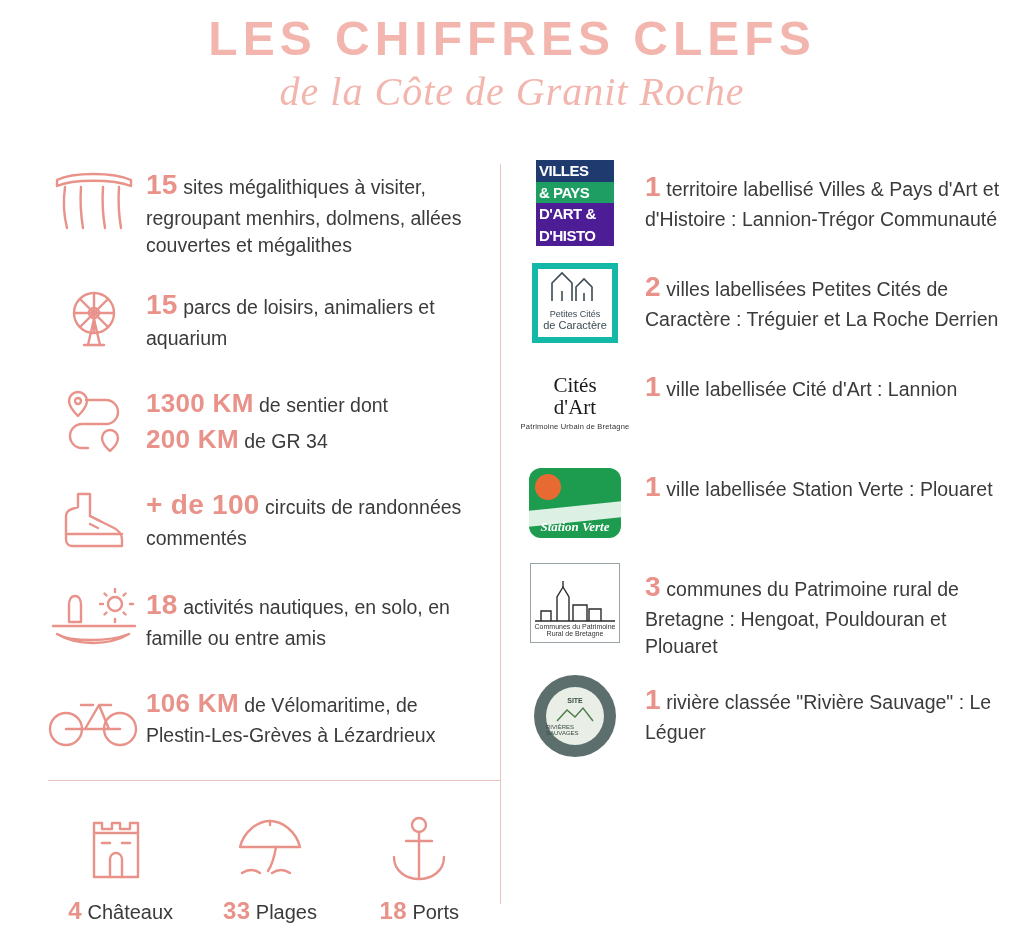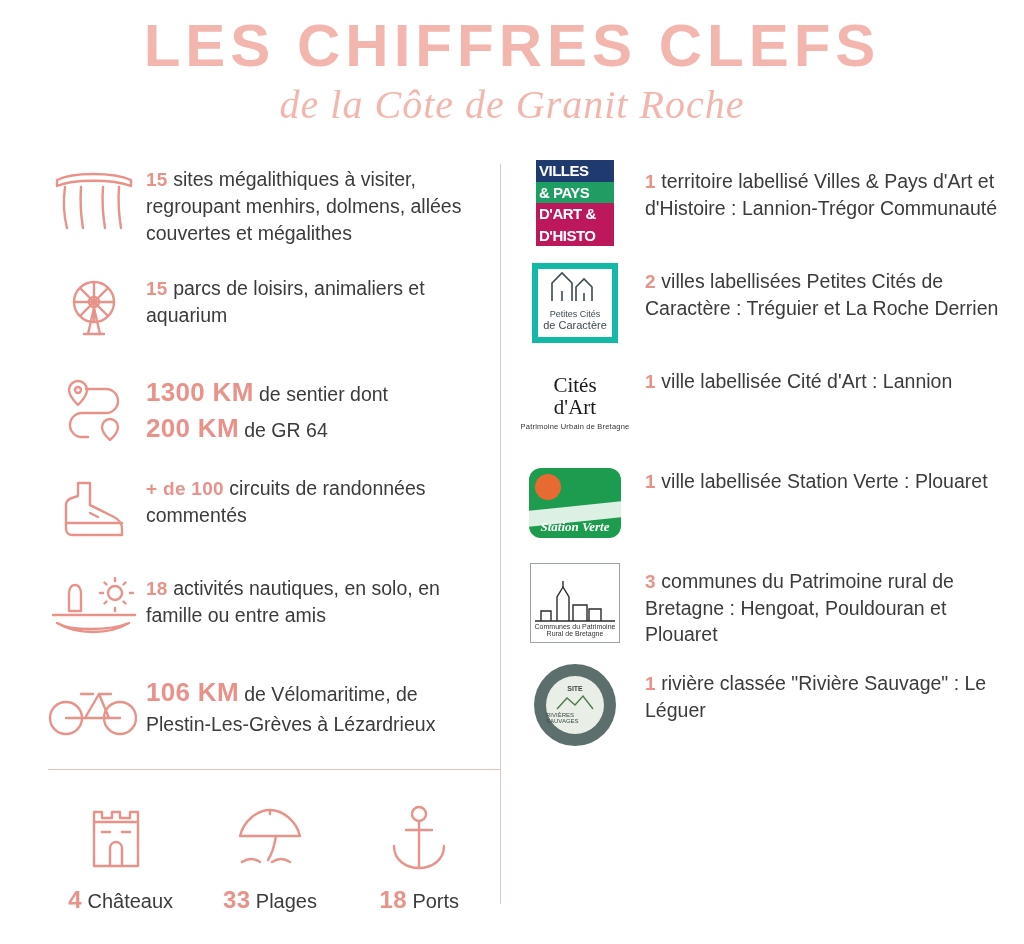--- a/index.html
+++ b/index.html
@@ -18,21 +18,21 @@
   }
 
   
   .header {
     text-align: center;
     padding-top: 14px;
   }
   .title-main {
     font-family: "Liberation Sans", sans-serif;
     font-weight: bold;
-    font-size: 60px;
+    font-size: 48px;
     letter-spacing: 5px;
     color: #f3b6ae;
     line-height: 1.05;
     text-transform: uppercase;
   }
   .title-sub {
     font-family: "Liberation Serif", serif;
     font-style: italic;
     font-size: 40px;
     color: #f3b6ae;
@@ -81,21 +81,21 @@
     justify-content: center;
   }
   .lrow .txt {
     padding-top: 6px;
     font-size: 19.5px;
     line-height: 1.38;
     color: #3b3b3b;
   }
   .num {
     color: #e8928a;
-    font-size: 19px;
+    font-size: 28px;
     font-weight: bold;
     letter-spacing: 0.3px;
   }
   .num.big { font-size: 26px; }
 
   
   .hr-left {
     border: none;
     border-top: 1px solid #e8c3bd;
     margin: 12px 6px 18px 6px;
@@ -147,21 +147,21 @@
     letter-spacing: -0.5px;
     line-height: 1;
     overflow: hidden;
   }
   .logo-vpah span {
     display: flex; align-items: center; padding-left: 3px;
     color: #ffffff;
   }
   .vp1 { background: #1f3a6e; }
   .vp2 { background: #1f9e63; }
-  .vp3 { background: #be185d; }
+  .vp3 { background: #4c1d95; }
 
   .logo-pcc {
     width: 86px; height: 80px;
     border: 6px solid #14b8a6;
     display: flex; flex-direction: column;
     align-items: center; justify-content: flex-end;
     padding-bottom: 6px;
     background: #fff;
   }
   .pcc-shape { width: 54px; height: 34px; margin-bottom: 6px; }
@@ -270,21 +270,21 @@
         <div class="icon-box">
           <svg class="ic" width="76" height="66" viewBox="0 0 76 66">
             <path d="M30 14 H50 a12 12 0 0 1 0 24 H26 a12 12 0 0 0 0 24 h6"></path>
             <path d="M22 6 a9 9 0 0 1 9 9 c0 6-9 15-9 15 s-9-9-9-15 a9 9 0 0 1 9-9 z"></path>
             <circle cx="22" cy="15" r="3"></circle>
             <path d="M54 44 a8 8 0 0 1 8 8 c0 6-8 13-8 13 s-8-7-8-13 a8 8 0 0 1 8-8 z"></path>
           </svg>
         </div>
         <div class="txt">
           <span class="num big">1300 KM</span><span> de sentier dont</span><br>
-          <span class="num big">200 KM</span><span> de GR 64</span>
+          <span class="num big">200 KM</span><span> de GR 34</span>
         </div>
       </div>
 
       <div class="lrow">
         <div class="icon-box">
           <svg class="ic" width="76" height="66" viewBox="0 0 76 66">
             <path d="M22 8 h12 v22 l24 12 c6 3 8 7 8 12 v6 H16 c-4 0-6-3-6-7 V30 c0-4 3-6 6-7 l6-2 Z"></path>
             <path d="M10 48 H66"></path>
             <path d="M34 30 l10 5 M34 38 l8 4"></path>
           </svg>

